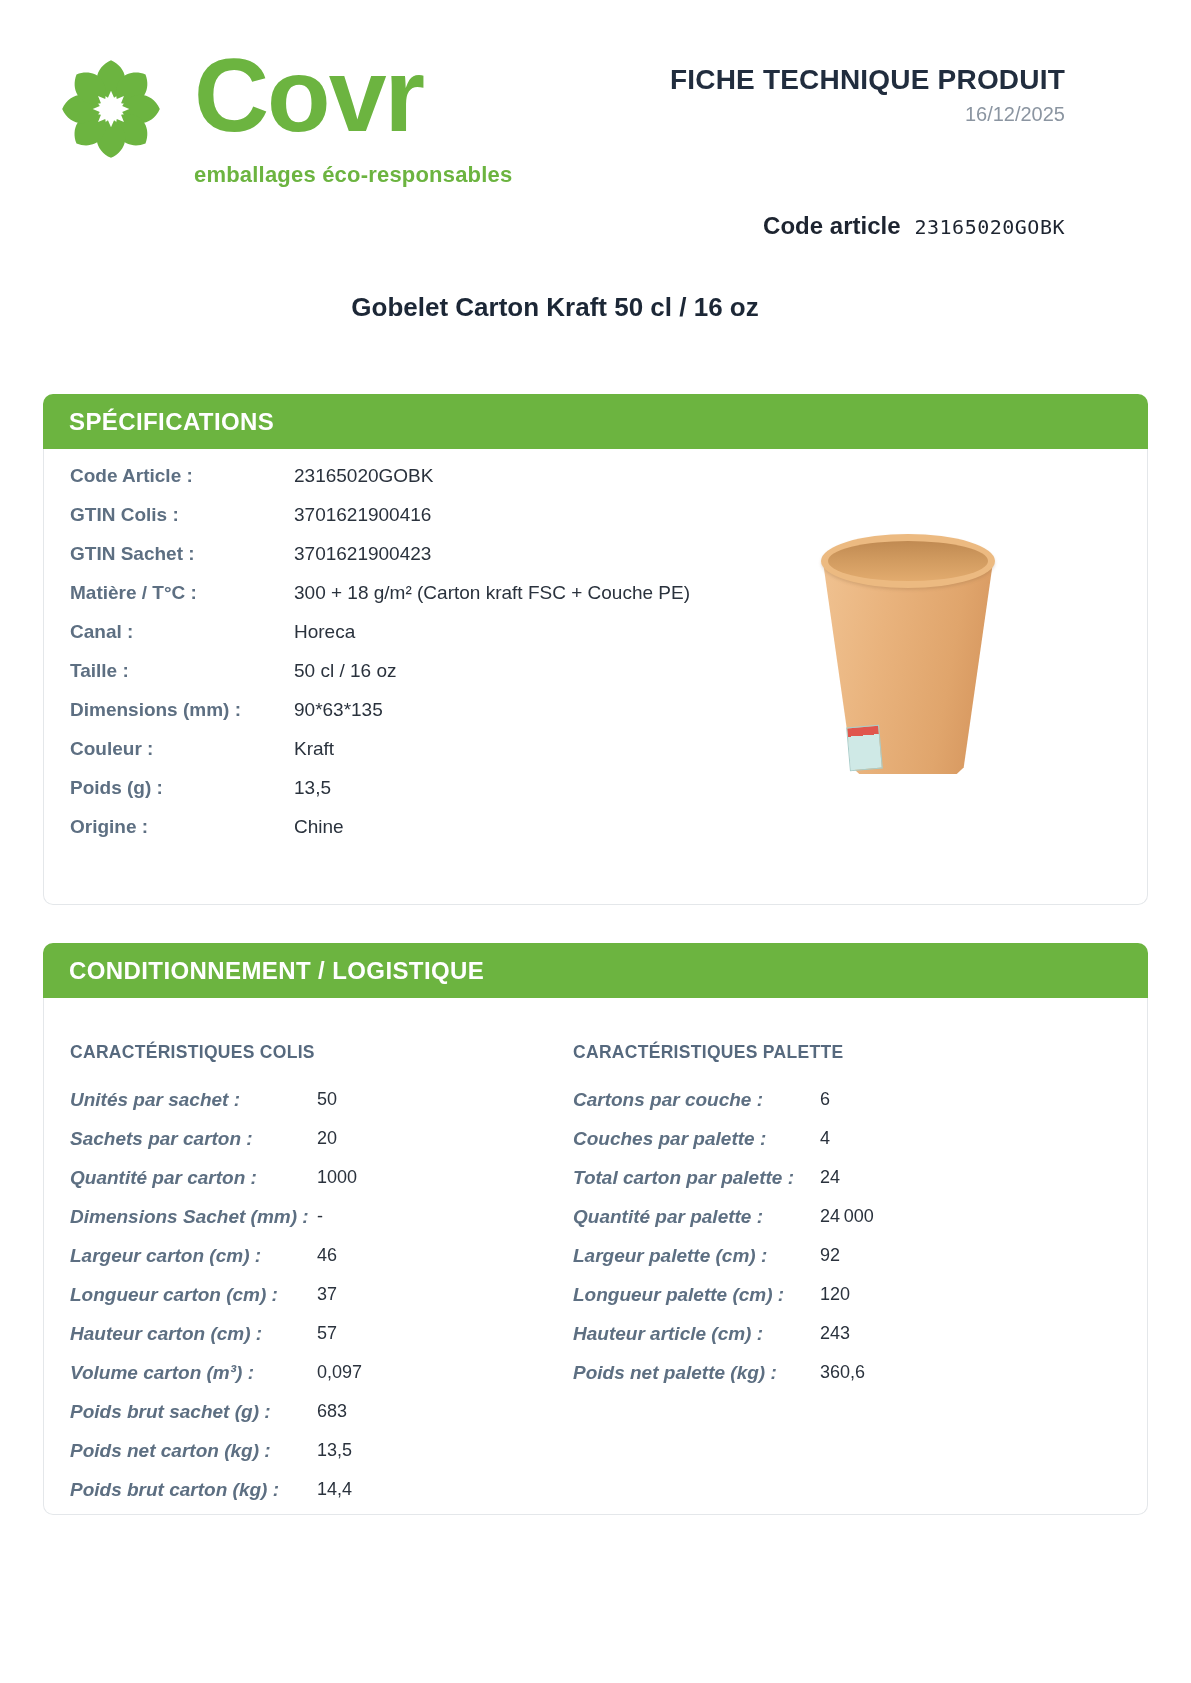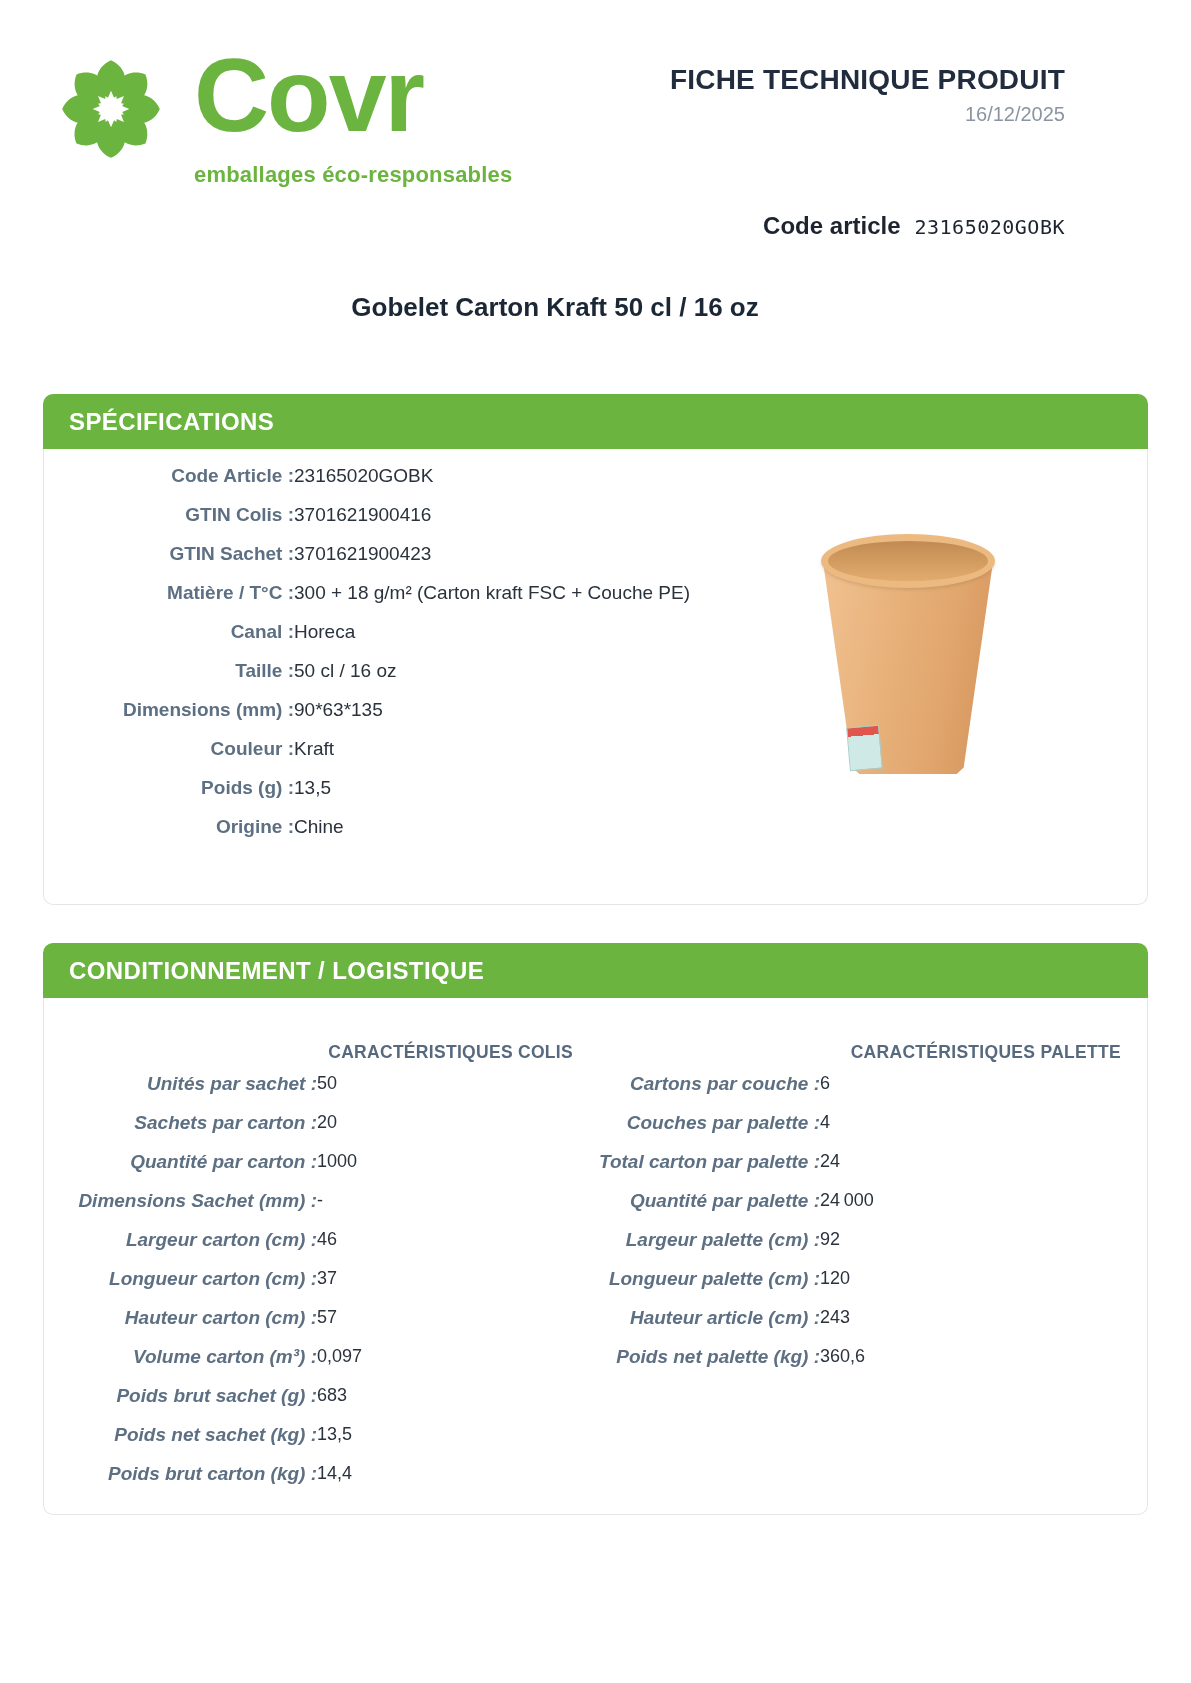--- a/index.html
+++ b/index.html
@@ -24,21 +24,21 @@
 
   .product-title { position:absolute; left:0; top:292px; width:1110px; text-align:center;
                    font-size:26px; font-weight:700; color:#1c2736; }
 
   
   .card { position:absolute; left:43px; width:1105px; }
   .card-header { height:55px; background:#6cb440; border-radius:10px 10px 0 0;
                  display:flex; align-items:center; padding:0 26px;
                  color:#fff; font-size:24px; font-weight:700; letter-spacing:.4px; }
   .card-body { position:relative; background:#fff; border:1px solid #e4e7ea; border-top:none;
-               border-radius:0 0 10px 10px;text-align:right; }
+               border-radius:0 0 10px 10px; }
 
   .spec-card { top:394px; height:511px; }
   .spec-card .card-body { height:456px; }
   .kv-rows { padding:7px 0 0 26px; }
   .kv-row { height:39px; display:flex; align-items:center; }
   .kv-label { width:224px; flex:0 0 224px; font-size:19px; font-weight:600; color:#5d6f82; }
   .kv-value { font-size:19px; color:#2a323d; }
 
   
   .photo { position:absolute; left:724px; top:55px; width:300px; height:292px; background:#fff; }
@@ -54,21 +54,21 @@
                  transform:rotate(-5deg);
                  background:linear-gradient(180deg,#e0564d 0 20%,#cfe9e6 20% 100%);
                  border:1px solid #a8cdca; }
 
   
   .log-card { top:943px; height:572px; }
   .log-card .card-body { height:517px; }
   .log-body { display:flex; padding:44px 26px 0 26px; }
   .col-left { width:503px; flex:0 0 503px; }
   .col-right { flex:1; }
-  .col-title { height:22px; font-size:17.5px; font-weight:700;
+  .col-title { height:22px; margin-bottom:16px; font-size:17.5px; font-weight:700;
                color:#56697e; letter-spacing:.3px; }
   .log-row { height:39px; display:flex; align-items:center; }
   .lg-label { width:247px; flex:0 0 247px; font-size:19px; font-weight:600; color:#5d6f82;font-style:italic; }
   .lg-value { font-size:18px; color:#2a323d; }
 </style>
 </head>
 <body>
 
 <div class="page">
 
@@ -199,21 +199,21 @@
           </div>
         <div class="log-row">
             <span class="lg-label">Volume carton (m³) :</span>
             <span class="lg-value">0,097</span>
           </div>
         <div class="log-row">
             <span class="lg-label">Poids brut sachet (g) :</span>
             <span class="lg-value">683</span>
           </div>
         <div class="log-row">
-            <span class="lg-label">Poids net sachet (kg) :</span>
+            <span class="lg-label">Poids net carton (kg) :</span>
             <span class="lg-value">13,5</span>
           </div>
         <div class="log-row">
             <span class="lg-label">Poids brut carton (kg) :</span>
             <span class="lg-value">14,4</span>
           </div>
       </div>
       <div class="col-right">
         <div class="col-title">CARACTÉRISTIQUES PALETTE</div>
         <div class="log-row">

